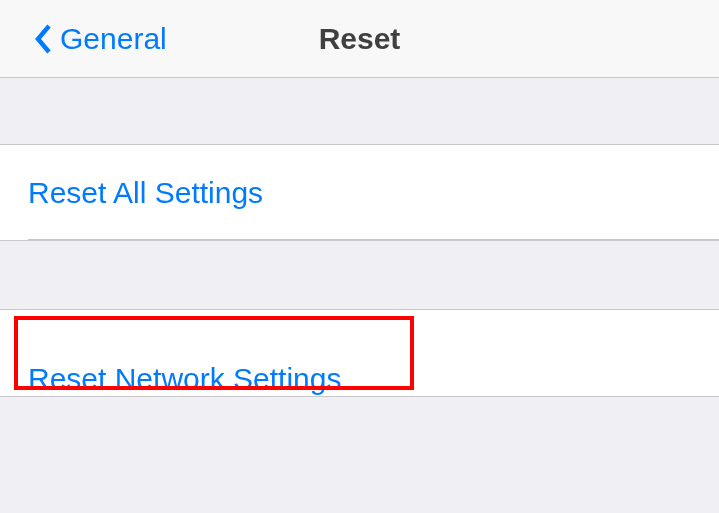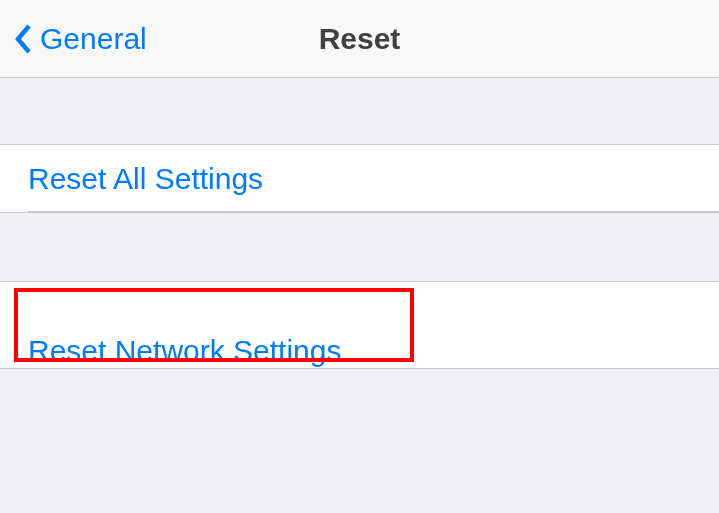--- a/index.html
+++ b/index.html
@@ -14,20 +14,21 @@
       height: 513px;
       overflow: hidden;
     }
     .nav-bar {
       height: 78px;
       background: #f8f8f8;
       border-bottom: 1px solid #c8c7cc;
       display: flex;
       align-items: center;
       position: relative;
+      padding-left: 20px;
     }
     .back-button {
       display: flex;
       align-items: center;
       padding-left: 14px;
       cursor: pointer;
     }
     .chevron {
       width: 18px;
       height: 32px;
@@ -56,21 +57,21 @@
     .spacer-small {
       height: 68px;
       background: #efeff4;
     }
     .group {
       background: #fff;
       border-top: 1px solid #c8c7cc;
       border-bottom: 1px solid #c8c7cc;
     }
     .row {
-      height: 67px;
+      height: 95px;
       display: flex;
       align-items: center;
       padding-left: 28px;
       cursor: pointer;
       position: relative;
     }
     .row.divider::after {
       content: "";
       position: absolute;
       left: 28px;

